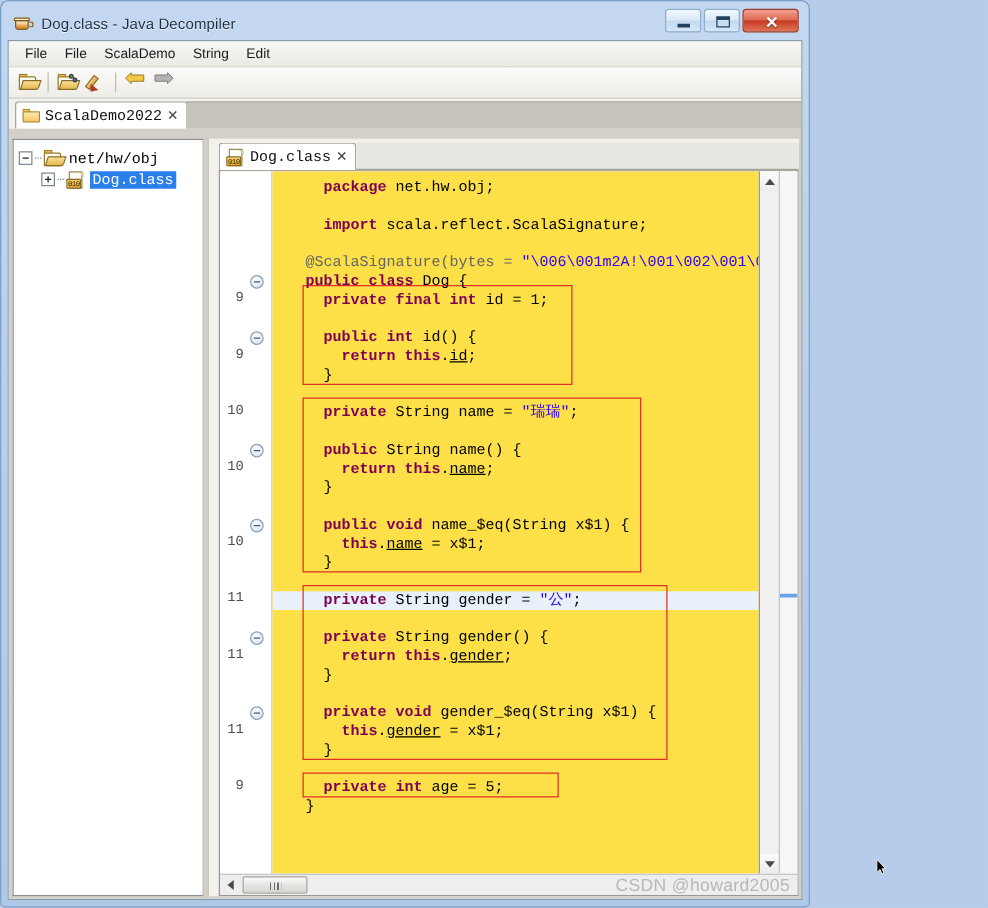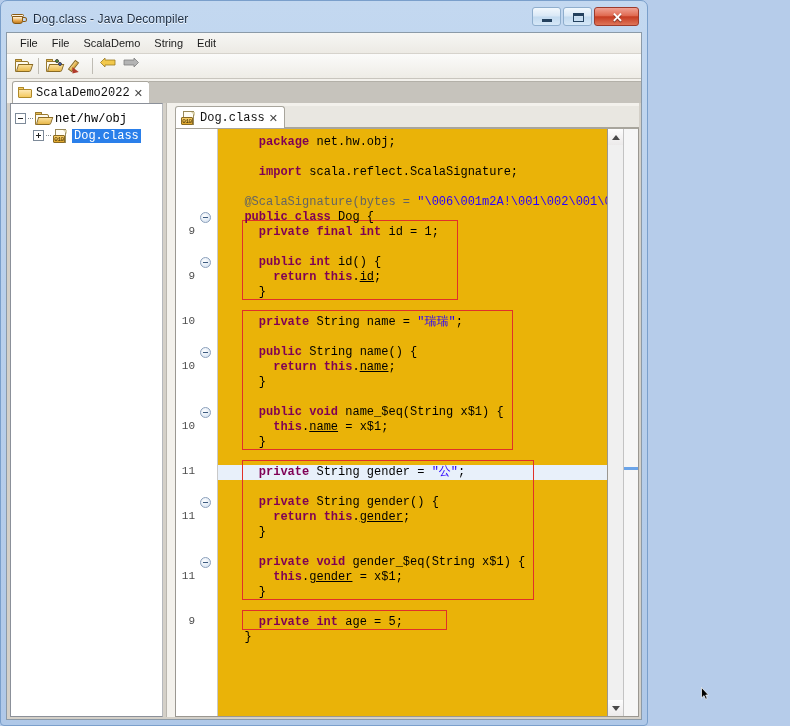--- a/index.html
+++ b/index.html
@@ -266,21 +266,21 @@
     background: #c6c3bc;
     border-top: 1px solid #b3b0a8;
     margin-left: -1px;
   }
 
   
   #main {
     flex: 1 1 auto;
     display: flex;
     background: #d4d0c8;
-    padding: 0 2px 2px 3px;
+    padding: 8px 2px 2px 3px;
     gap: 3px;
     overflow: hidden;
   }
 
   
   #treepanel {
     width: 153px;
     flex: 0 0 auto;
     background: #ffffff;
     border: 1px solid #8b9099;
@@ -430,21 +430,21 @@
   }
   .fold::before {
     content:""; position:absolute; left:2px; top:4px;
     width: 5px; height: 1px; background:#3d5b80;
   }
 
   #codearea {
     flex: 1 1 auto;
     position: relative;
     overflow: hidden;
-    background: #eab308;
+    background: #fde047;
     font-family: "Liberation Mono", monospace;
     font-size: 12px;
     line-height: 15px;
     white-space: pre;
     text-align: right;
   }
   .codeline {
     position: absolute;
     left: 12px;
     height: 15px;
@@ -711,20 +711,27 @@
               <div id="vscroll-track"></div>
               <div class="sb-arrow">
                   <div class="tri-down"></div>
                 </div>
             </div>
             <div id="markerbar">
               <div id="marker-blue"></div>
             </div>
           </div>
 
+          <div id="hscrollrow">
+            <div id="hs-left">
+                <div class="tri-left"></div>
+              </div>
+            <div id="hs-thumb"></div>
+            <div id="watermark">CSDN @howard2005</div>
+          </div>
         </div>
 
       </div>
     </div>
   </div>
 
   <svg id="mouse-cursor" viewBox="0 0 8 13">
     <path d="M0.5,0.5 L0.5,11 L3,8.6 L4.6,12.2 L6.2,11.5 L4.7,8 L7.5,8 Z" fill="#000" stroke="#fff" stroke-width="0.7"></path>
   </svg>
 

